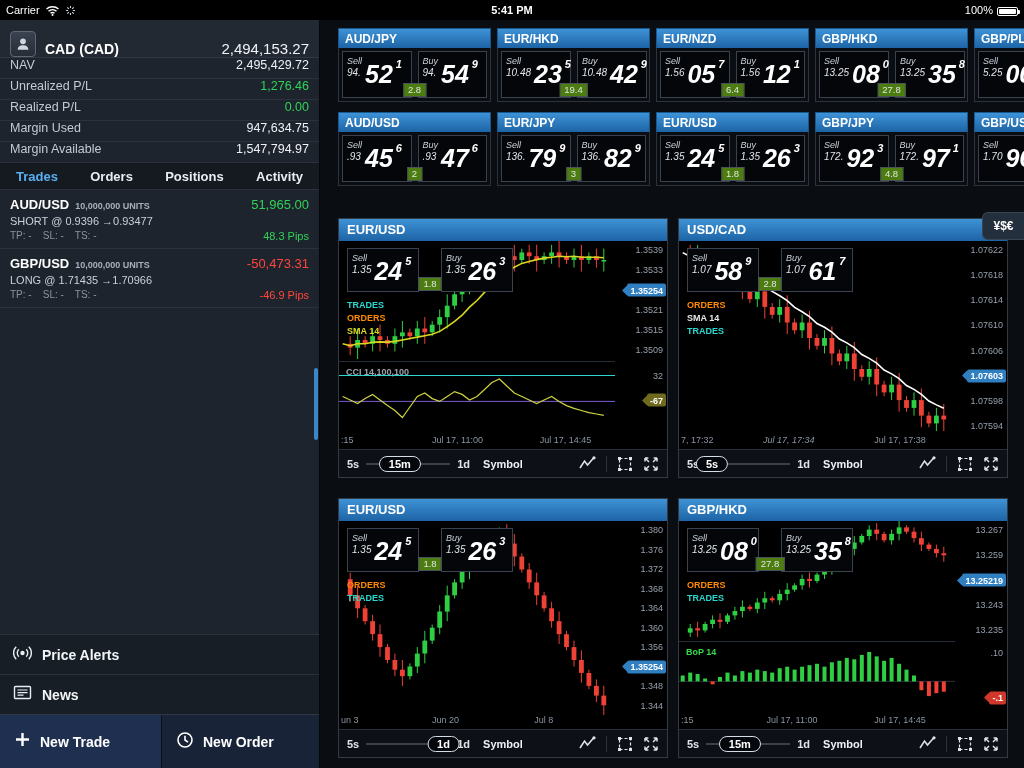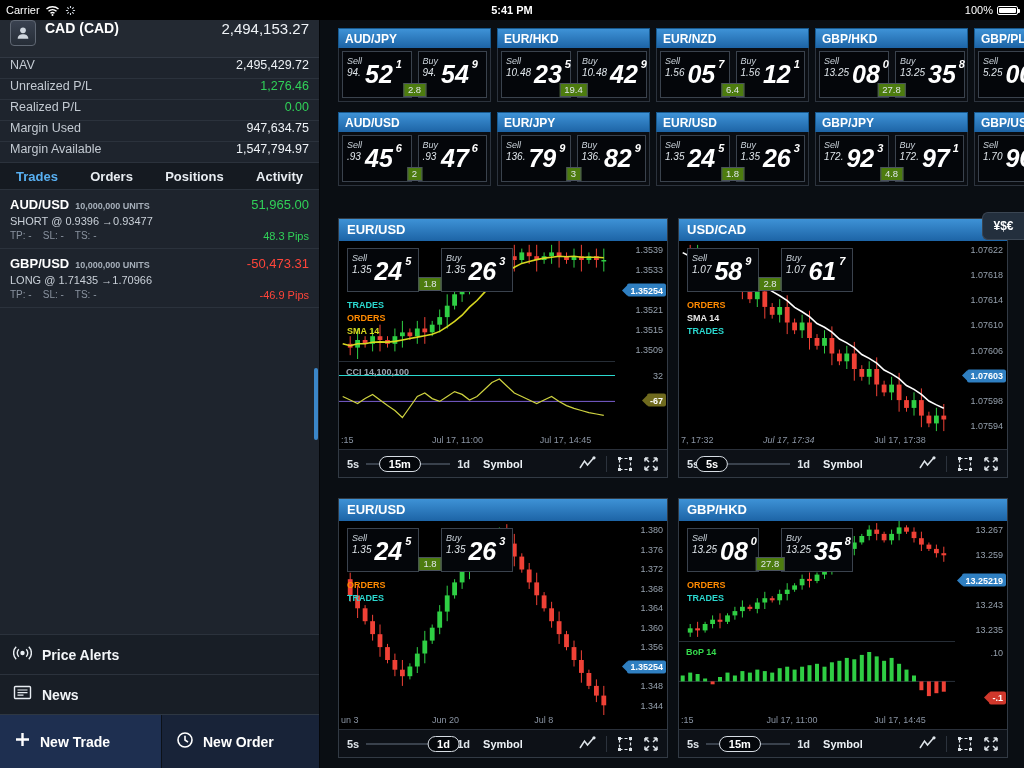--- a/index.html
+++ b/index.html
@@ -5,28 +5,28 @@
   * { margin:0; padding:0; box-sizing:border-box; }
   html,body { background:#000; }
   body { font-family:"Liberation Sans", sans-serif; -webkit-font-smoothing:antialiased; }
   .screen { position:relative; width:1024px; height:768px; overflow:hidden; background:#0a0e13; }
 
   
   .status-bar { position:absolute; top:0; left:0; right:0; height:20px; background:#000; color:#fff;
     display:flex; align-items:center; padding:0 6px; font-size:11px; z-index:50; }
   .sb-left { display:flex; align-items:center; gap:5px; }
   .sb-center { position:absolute; left:0; right:0; text-align:center; font-weight:bold; font-size:11px; }
-  .sb-right { margin-left:auto; display:flex; align-items:center; gap:4px; }
+  .sb-right { margin-left:auto; display:flex; align-items:flex-end; gap:4px; }
   .battery { position:relative; width:21px; height:9px; border:1px solid #fff; border-radius:2px; }
   .battery::after { content:""; position:absolute; right:-3px; top:2px; width:2px; height:4px; background:#fff; border-radius:0 1px 1px 0; }
   .battery .bfill { position:absolute; inset:1px; background:#fff; border-radius:1px; }
 
   
   .sidebar { position:absolute; top:20px; left:0; width:320px; bottom:0; background:#1e242d; border-right:1px solid #05070a; z-index:10; }
-  .account-header { height:38px; display:flex; align-items:flex-start; gap:9px; padding:0 10px; background:#232932; border-bottom:1px solid #313843; }
+  .account-header { height:38px; display:flex; align-items:flex-end; gap:9px; padding:0 10px; background:#232932; border-bottom:1px solid #313843; }
   .avatar { width:26px; height:26px; border-radius:4px; border:1px solid #5f6773; background:linear-gradient(#3a4250,#262d37); display:flex; align-items:center; justify-content:center; }
   .acct-name { font-weight:bold; font-size:14px; color:#fff; }
   .acct-balance { margin-left:auto; font-size:15px; color:#eef2f6; }
   .acct-row { height:21px; display:flex; padding:0 10px; border-bottom:1px solid #2b323c; font-size:12.5px; }
   .acct-row .lab { color:#c3cad2; }
   .acct-row .val { margin-left:auto; color:#eef2f6; }
   .val.green, .green { color:#30d158 !important; }
   .red { color:#ff453a !important; }
 
   .side-tabs { height:27px; display:flex; align-items:center; justify-content:space-between; padding:0 16px; background:#151a21; border-bottom:1px solid #2b323c; }

